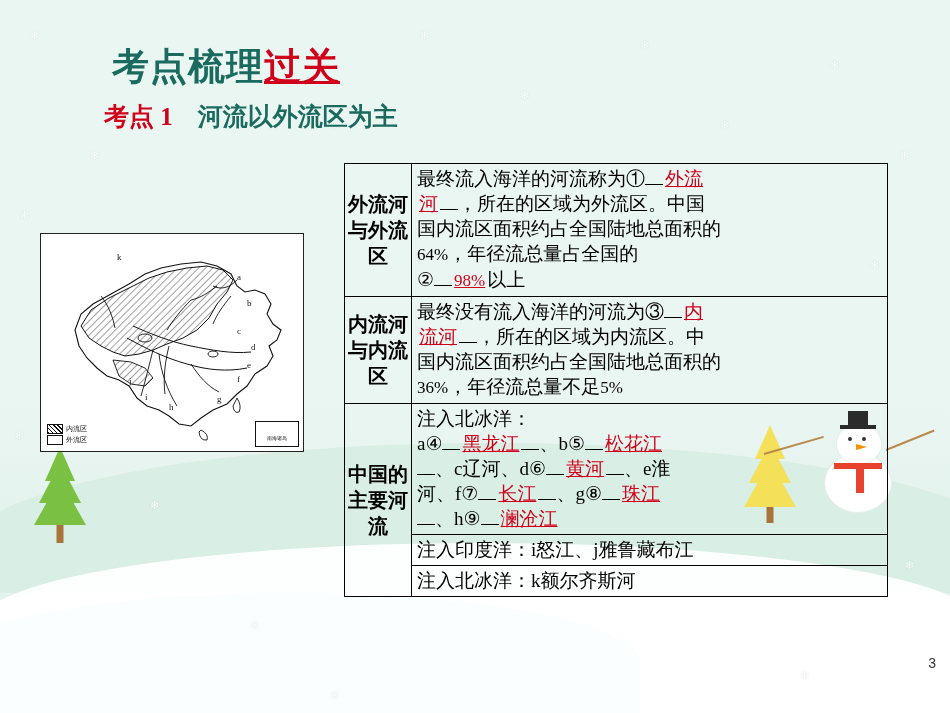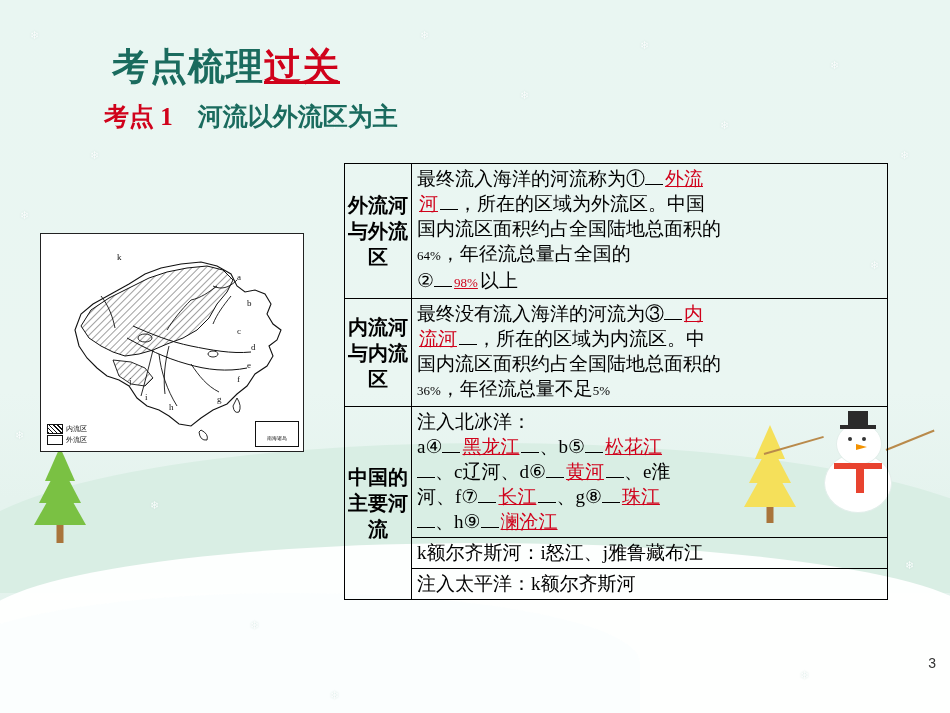--- a/index.html
+++ b/index.html
@@ -214,21 +214,21 @@
     color: #d0021b;
     text-decoration: underline;
     padding: 0 2px;
   }
   .blank {
     display: inline-block;
     border-bottom: 1px solid #000;
     width: 18px;
     vertical-align: baseline;
   }
-  .num-lite { font-size: 13px; }
+  .num-lite { font-size: 17px; }
   
   #page-num {
     position: absolute;
     right: 14px; top: 655px;
     font-size: 14px;
     color: #333;
     font-family: "Liberation Sans", sans-serif;
   }
 </style>
 </head>
@@ -374,25 +374,25 @@
         <td>
             <div>注入北冰洋：</div>
             <div>a④<span class="blank"></span><span class="ans">黑龙江</span><span class="blank"></span>、b⑤<span class="blank"></span><span class="ans">松花江</span></div>
             <div><span class="blank"></span>、c辽河、d⑥<span class="blank"></span><span class="ans">黄河</span><span class="blank"></span>、e淮</div>
             <div>河、f⑦<span class="blank"></span><span class="ans">长江</span><span class="blank"></span>、g⑧<span class="blank"></span><span class="ans">珠江</span></div>
             <div><span class="blank"></span>、h⑨<span class="blank"></span><span class="ans">澜沧江</span></div>
           </td>
       </tr>
       <tr>
         <td>
-            <div>k额尔齐斯河：i怒江、j雅鲁藏布江</div>
-          </td>
-      </tr>
-      <tr>
-        <td>
-            <div>注入太平洋：k额尔齐斯河</div>
+            <div>注入印度洋：i怒江、j雅鲁藏布江</div>
+          </td>
+      </tr>
+      <tr>
+        <td>
+            <div>注入北冰洋：k额尔齐斯河</div>
           </td>
       </tr>
     </tbody>
   </table>
 
   <div id="page-num">3</div>
 </div>
 
 </body></html>

